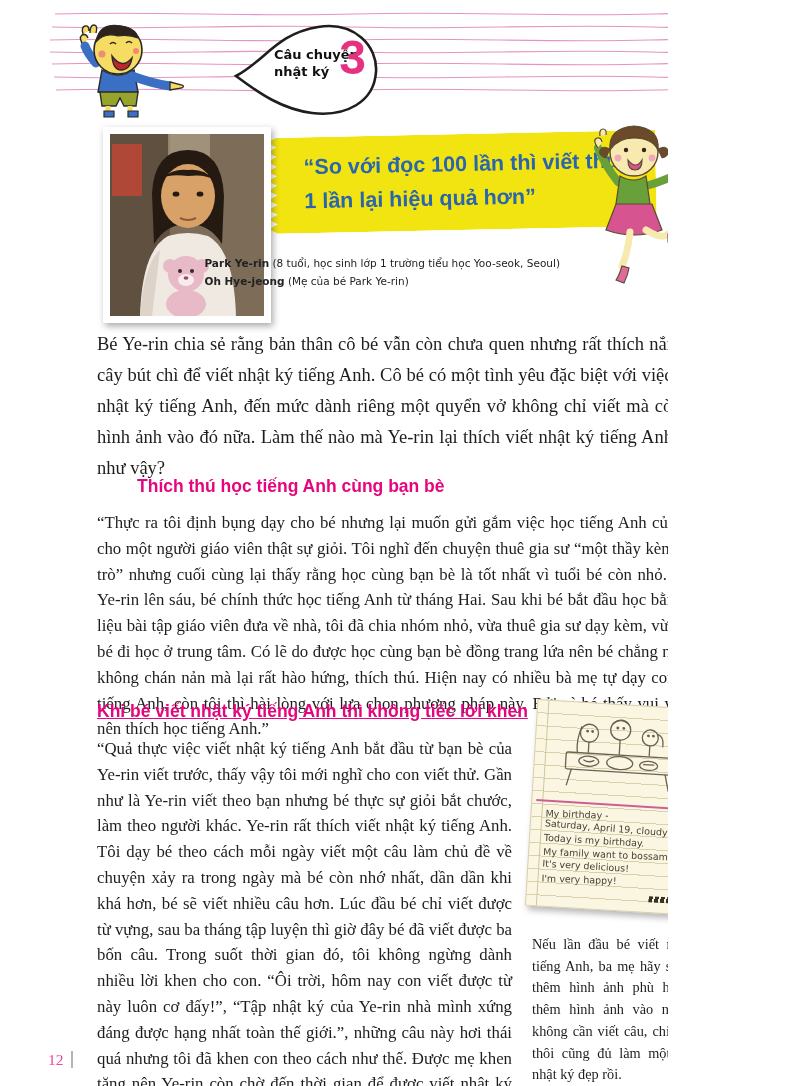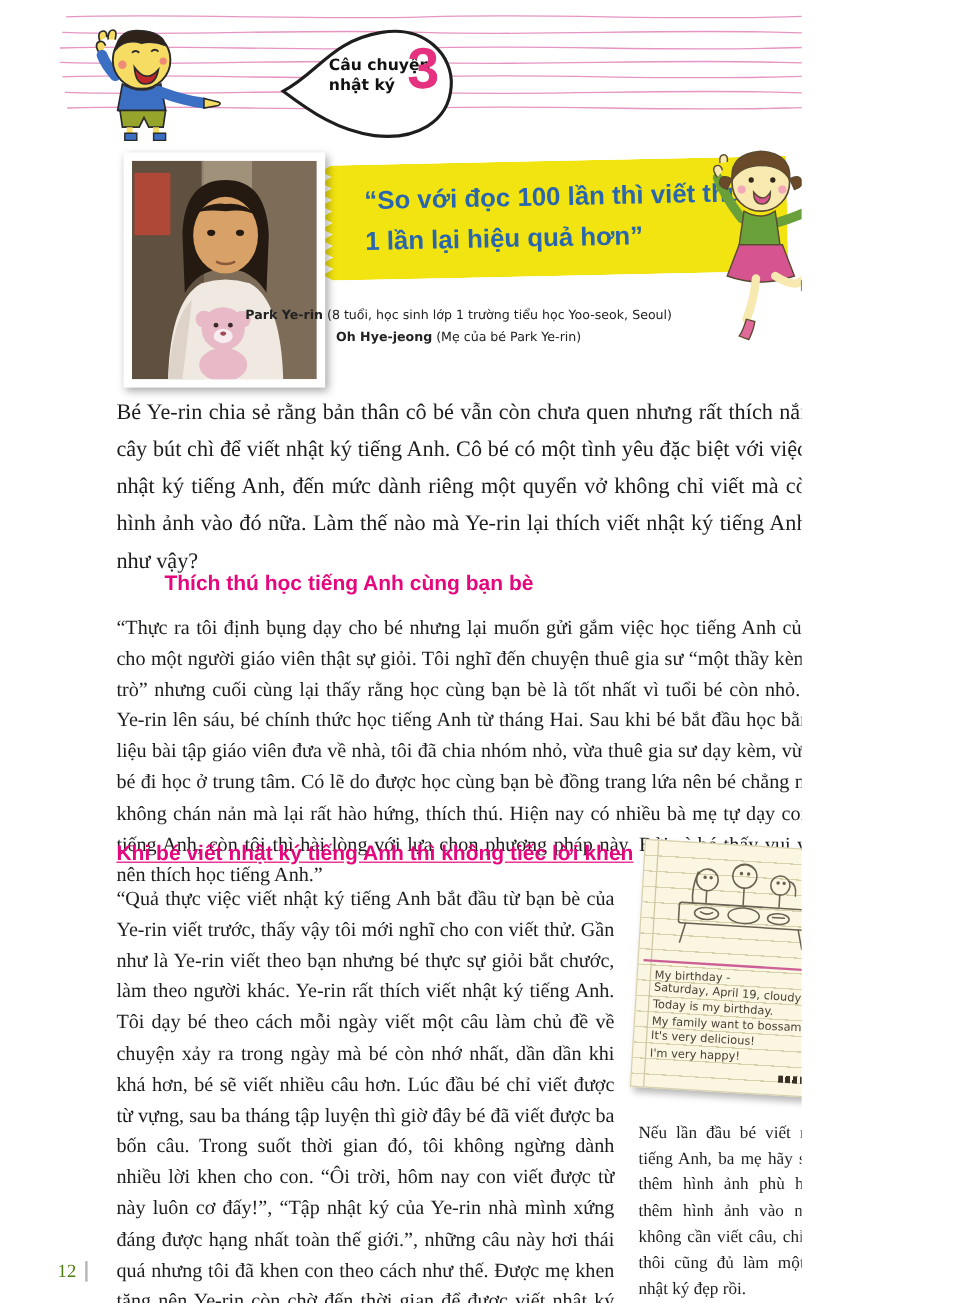--- a/index.html
+++ b/index.html
@@ -29,21 +29,21 @@
   .banner{position:absolute;left:268px;top:134px;width:388px;height:96px;background:#f2e410;
     transform:rotate(-1.2deg);z-index:1;
     clip-path:polygon(9px 0,100% 0,100% 100%,9px 100%,0 95%,9px 90%,0 85%,9px 80%,0 75%,9px 70%,0 65%,9px 60%,0 55%,9px 50%,0 45%,9px 40%,0 35%,9px 30%,0 25%,9px 20%,0 15%,9px 10%,0 5%);}
   .banner-text{position:absolute;left:36px;top:13px;font-family:"Liberation Sans",sans-serif;
     font-weight:bold;font-size:21.5px;line-height:34px;color:#2a66ad;white-space:nowrap;}
 
   
   .girl{position:absolute;left:590px;top:120px;width:120px;height:200px;z-index:5;}
 
   
-  .byline{position:absolute;right:108px;top:254px;text-align:center;
+  .byline{position:absolute;right:108px;top:254px;text-align:left;
     font-family:"DejaVu Sans",sans-serif;font-size:10.5px;line-height:18px;color:#222;z-index:6;}
   .byline b{font-weight:bold;}
 
   
   .intro{position:absolute;left:97px;top:329px;width:608px;margin:0;font-size:18.5px;
     line-height:31px;text-align:justify;}
   .heading{position:absolute;left:97px;margin:0;font-family:"Liberation Sans",sans-serif;
     font-weight:bold;font-size:17.5px;color:#e5067e;}
   .h1pos{top:476px;margin-left:40px;}
   .h2pos{top:701px;text-decoration:underline;}
@@ -68,21 +68,21 @@
   .diary-text div:nth-child(4){transform:rotate(-1deg);}
   .diary-text div:nth-child(6){transform:rotate(-1.5deg);}
   .stamp{position:absolute;right:12px;bottom:10px;width:34px;height:6px;
     background:repeating-linear-gradient(to right,#3a3026 0,#3a3026 4px,transparent 4px,transparent 6px);}
 
   
   .sidenote{position:absolute;left:522px;top:924px;width:181px;margin:10px;font-size:14.3px;
     line-height:21.7px;text-align:justify;}
 
   
-  .pageno{position:absolute;left:48px;top:1051px;font-size:15.5px;color:#4d7c0f;
+  .pageno{position:absolute;left:48px;top:1051px;font-size:15.5px;color:#ec4899;
     display:flex;align-items:flex-start;gap:7px;}
   .pageno .bar{display:inline-block;width:2px;height:17px;background:#b5b5b5;}
 </style>
 </head>
 <body>
 
 <div class="page">
 
   <svg class="deco-lines" viewBox="0 0 800 104">
     <g fill="none" stroke="#e07ab2" stroke-width="1.1" opacity="0.8">

